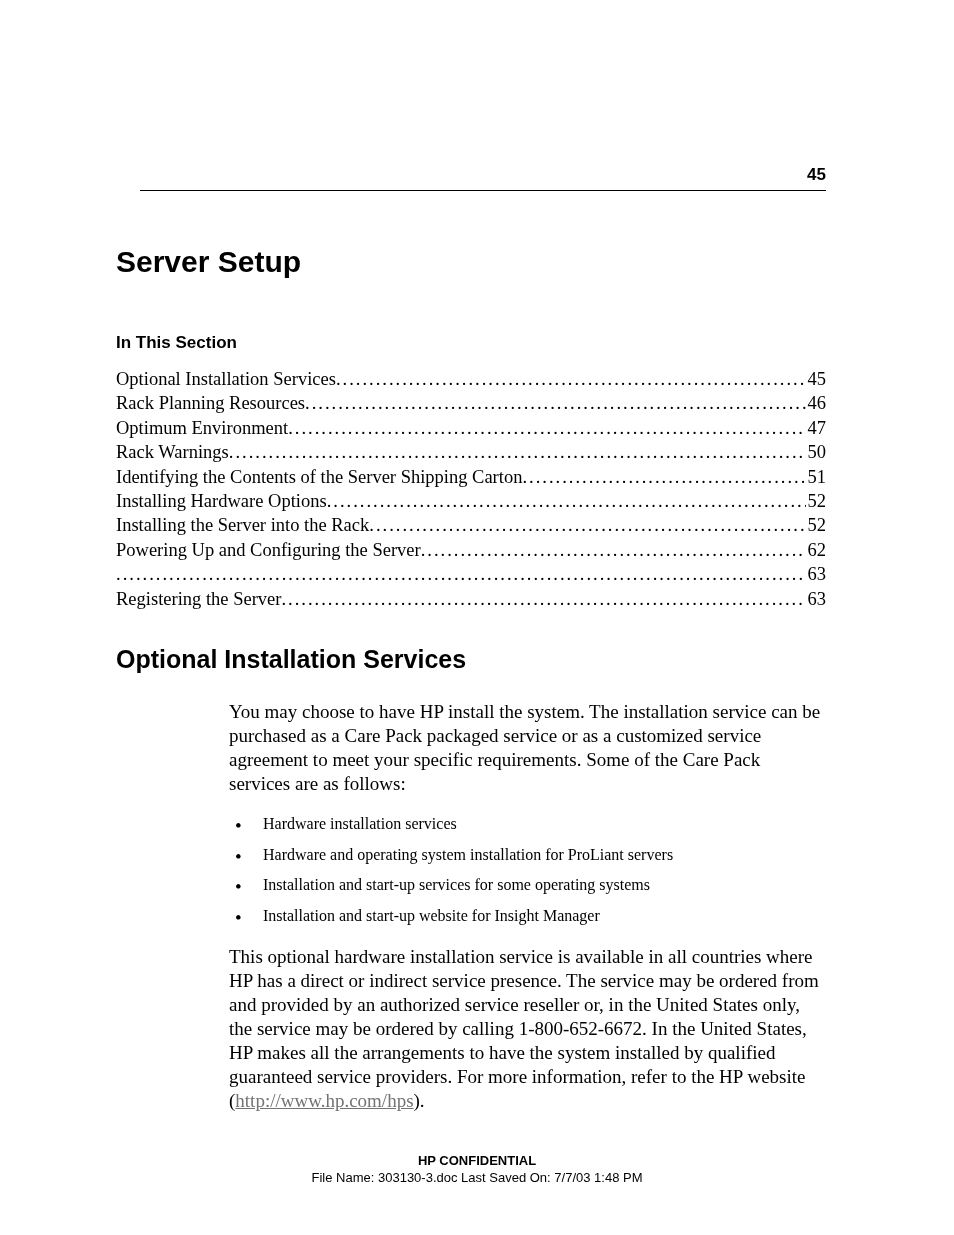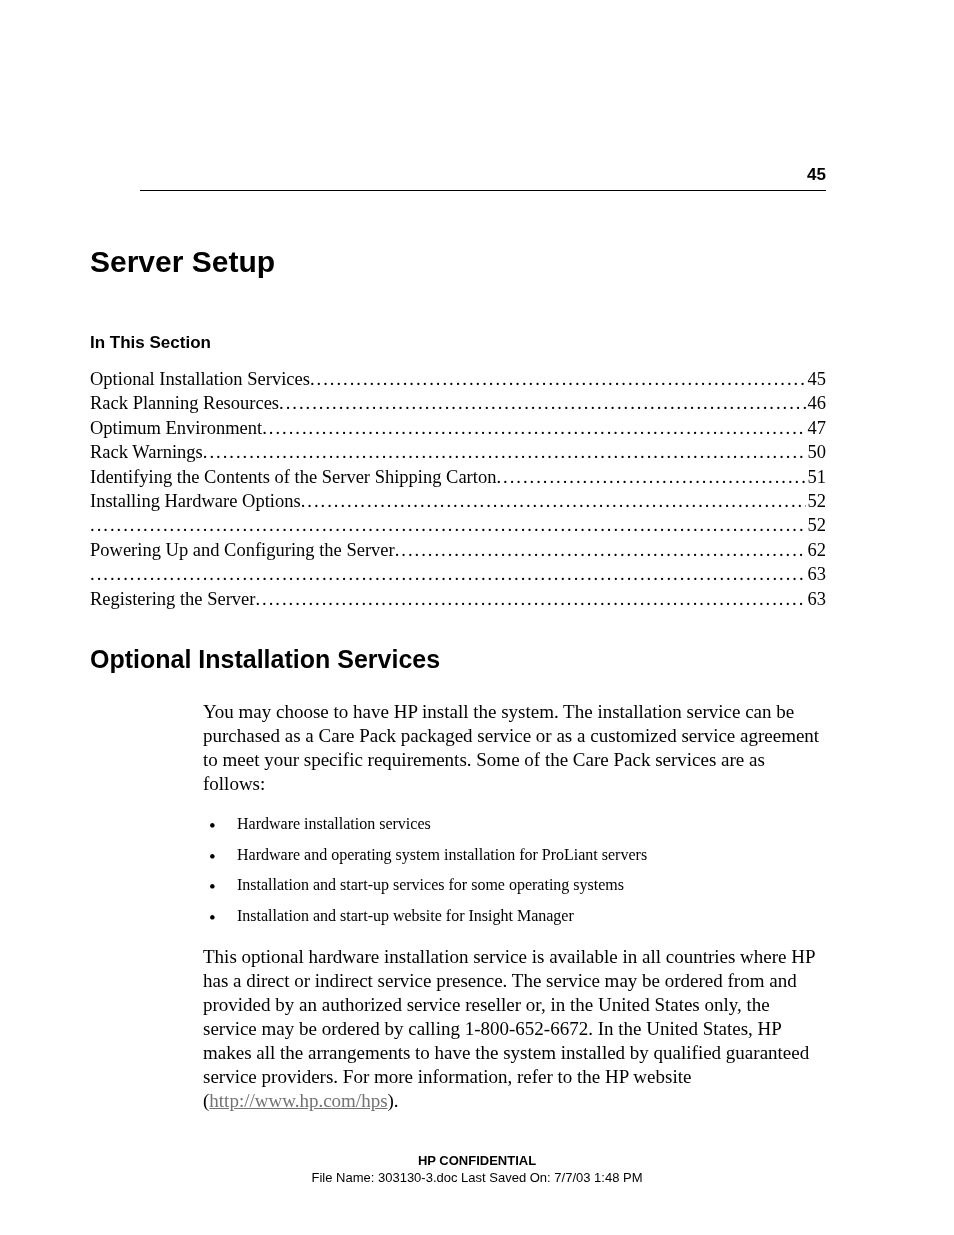--- a/index.html
+++ b/index.html
@@ -5,21 +5,21 @@
     * { margin: 0; padding: 0; box-sizing: border-box; }
     body {
       width: 954px;
       height: 1235px;
       background: #fff;
       font-family: "Times New Roman", Times, serif;
       color: #000;
       position: relative;
     }
     .page {
-      padding: 165px 128px 0 90px;
+      padding: 165px 128px 0 116px;
     }
     .page-number {
       position: absolute;
       top: 165px;
       right: 128px;
       font-family: Arial, Helvetica, sans-serif;
       font-weight: bold;
       font-size: 17px;
     }
     .hr-top {
@@ -142,20 +142,21 @@
       <span class="toc-label">Identifying the Contents of the Server Shipping Carton</span>
       <span class="toc-dots"></span>
       <span class="toc-page">51</span>
     </div>
     <div class="toc-row">
       <span class="toc-label">Installing Hardware Options</span>
       <span class="toc-dots"></span>
       <span class="toc-page">52</span>
     </div>
     <div class="toc-row">
+      <span class="toc-label">Installing the Server into the Rack </span>
       <span class="toc-dots"></span>
       <span class="toc-page">52</span>
     </div>
     <div class="toc-row">
       <span class="toc-label">Powering Up and Configuring the Server </span>
       <span class="toc-dots"></span>
       <span class="toc-page">62</span>
     </div>
     <div class="toc-row">
       <span class="toc-dots"></span>

